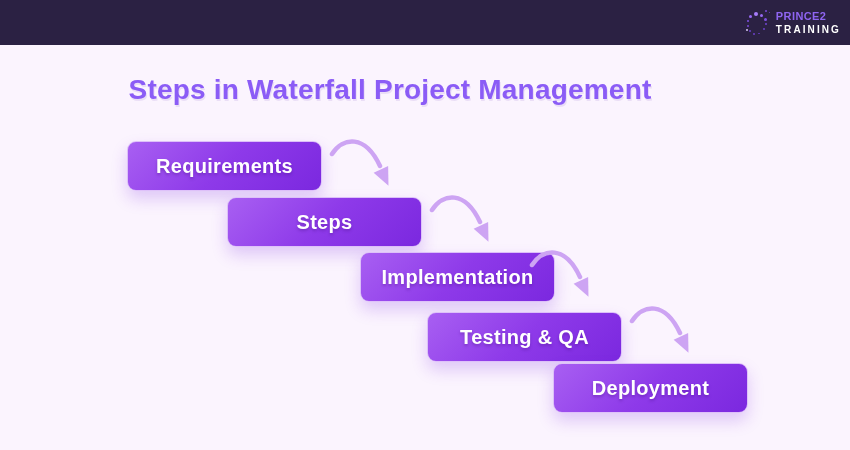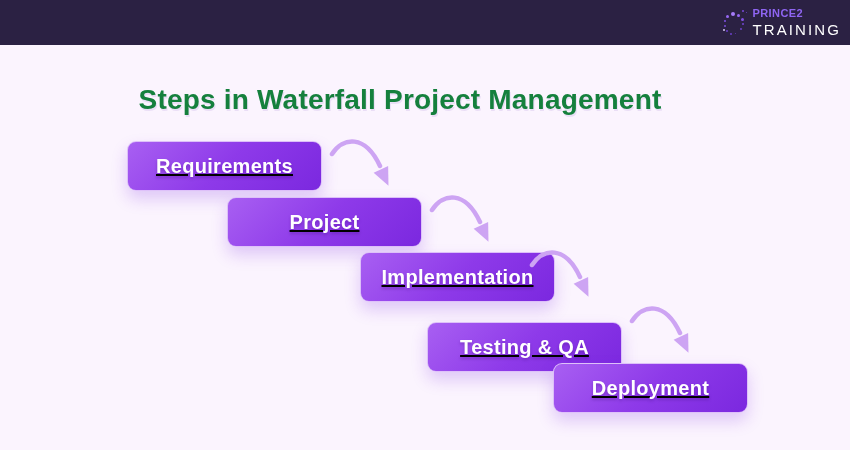--- a/index.html
+++ b/index.html
@@ -29,43 +29,43 @@
   .d7  { left:1px;  top:11px; width:2.6px; height:2.6px; background:#8150E4; }
   .d8  { left:1px;  top:16px; width:2.3px; height:2.3px; background:#7A4AD9; }
   .d9  { left:3px;  top:21px; width:2px;   height:2px;   background:#6B40C9; }
   .d10 { left:7px;  top:24px; width:2px;   height:2px;   background:#6B40C9; }
   .d11 { left:12px; top:24px; width:1.8px; height:1.8px; background:#5F39B4; }
   .d12 { left:0px;  top:20px; width:2.2px; height:2.2px; background:#D9C8F5; }
   .d13 { left:19px; top:1px;  width:2.2px; height:2.2px; background:#7A4AD9; }
   .d14 { left:23px; top:3px;  width:1.6px; height:1.6px; background:#6B40C9; }
   .brand-text { display:flex; flex-direction:column; line-height:1; }
   .brand   { color:#8F65F2; font-weight:700; font-size:11px; letter-spacing:.4px; }
-  .tagline { color:#FFFFFF; font-weight:400; font-size:15px; letter-spacing:2.1px; margin-top:3px; }
+  .tagline { color:#FFFFFF; font-weight:700; font-size:10px; letter-spacing:2.1px; margin-top:3px; }
 
   
   .title {
-    position:absolute; top:72px; left:0; width:776px; margin:12px;
+    position:absolute; top:72px; left:0; width:776px; margin:2px;
     text-align:center; font-size:28px; font-weight:700;
-    color:#15803d; letter-spacing:.2px;
+    color:#8b5cf6; letter-spacing:.2px;
     text-shadow:1px 2px 0 rgba(190,165,225,.28);
   }
 
   
   .step {
     position:absolute; width:195px; height:50px; box-sizing:border-box;
     border-radius:9px;
     background:linear-gradient(135deg, #A85FF2 0%, #8E3AE9 50%, #7B28DF 100%);
     border:1px solid rgba(225,199,250,.95);
     box-shadow:0 8px 16px rgba(123,41,223,.22);
-    display:flex; align-items:center; justify-content:center;text-decoration:underline;
+    display:flex; align-items:center; justify-content:center;
   }
   .step-1 { left:127px; top:141px; }
   .step-2 { left:227px; top:197px; }
   .step-3 { left:327px; top:252px;margin-left:33px; }
-  .step-4 { left:427px; top:322px; }
+  .step-4 { left:427px; top:312px; }
   .step-5 { left:527px; top:363px;margin-left:26px; }
   .step-label {
     color:#FFFFFF; font-size:20px; font-weight:700; letter-spacing:.3px;
     text-shadow:0 2px 3px rgba(70,15,130,.35);
   }
 
   
   .arrow { position:absolute; width:66px; height:52px; }
   .arrow-1 { left:329px; top:139px; }
   .arrow-2 { left:429px; top:195px; }
@@ -101,21 +101,21 @@
       </div>
     </div>
   </div>
 
   <h1 class="title">Steps in Waterfall Project Management</h1>
 
   <div class="step step-1">
     <span class="step-label">Requirements</span>
   </div>
   <div class="step step-2">
-    <span class="step-label">Project</span>
+    <span class="step-label">Steps</span>
   </div>
   <div class="step step-3">
     <span class="step-label">Implementation</span>
   </div>
   <div class="step step-4">
     <span class="step-label">Testing &amp; QA</span>
   </div>
   <div class="step step-5">
     <span class="step-label">Deployment</span>
   </div>

